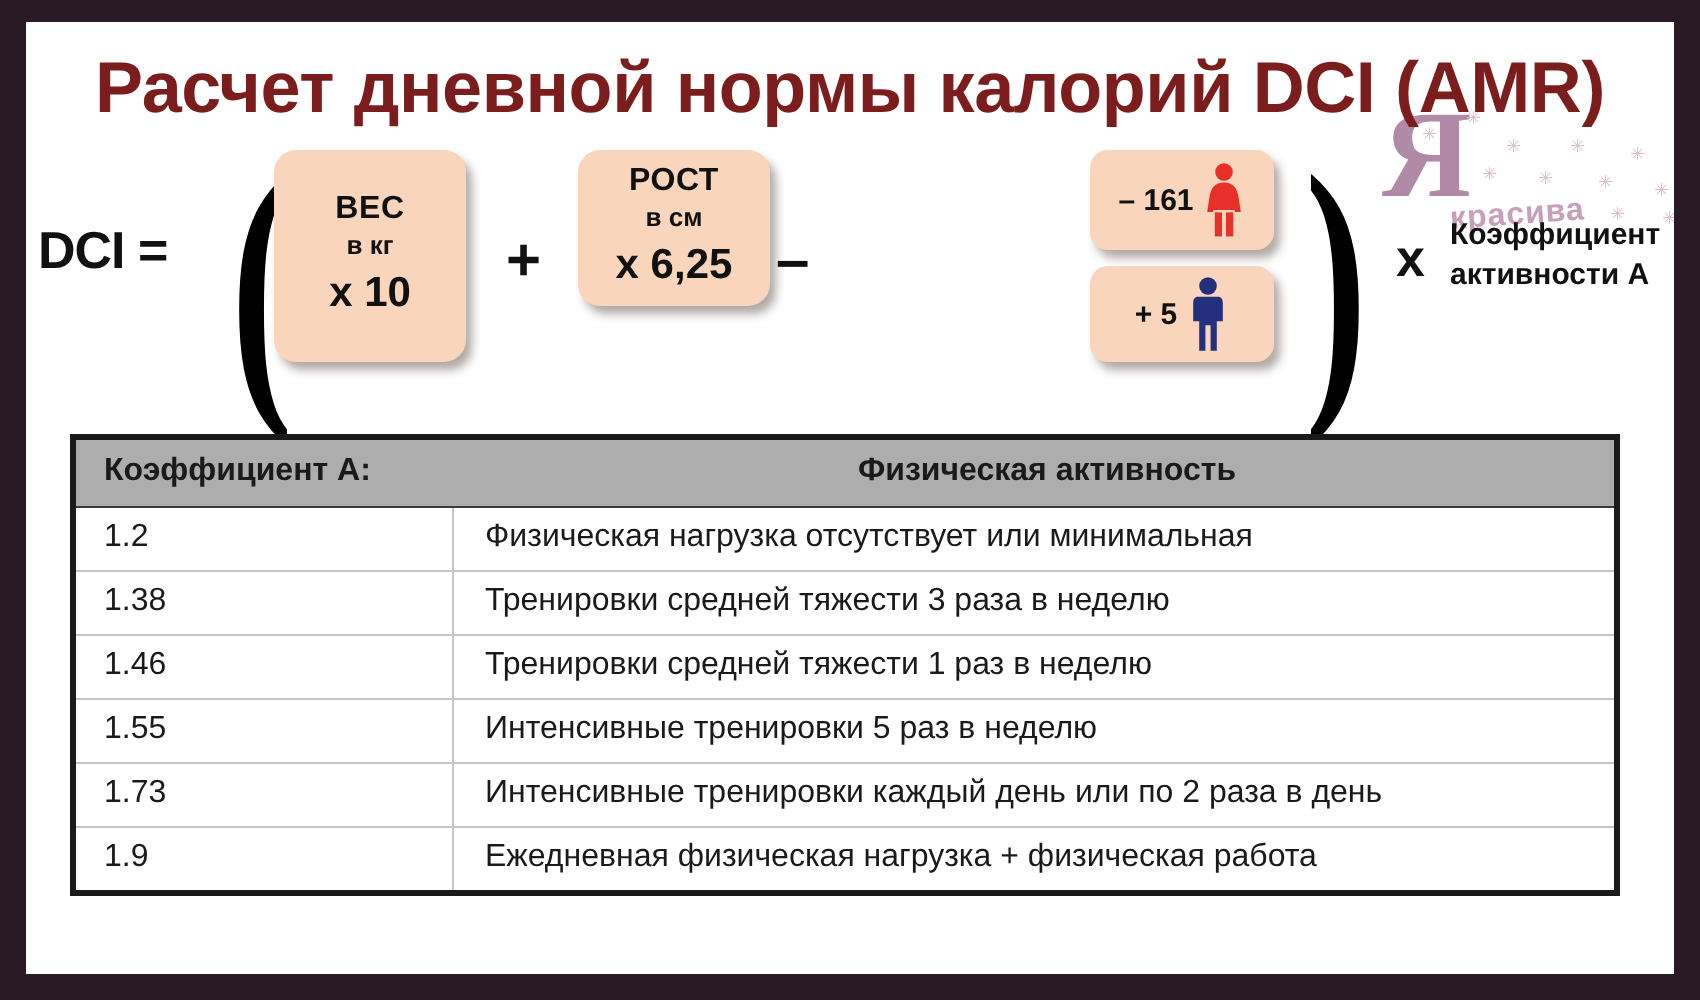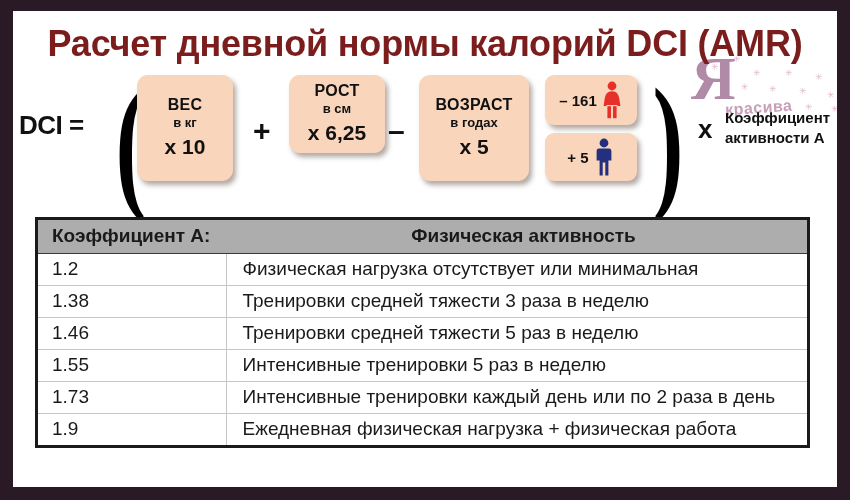--- a/index.html
+++ b/index.html
@@ -177,21 +177,21 @@
     background: #fff;
     z-index: 3;
   }
   table#coef-table {
     width: 100%;
     border-collapse: collapse;
     table-layout: fixed;
   }
   table#coef-table th,
   table#coef-table td {
-    font-size: 19px;
+    font-size: 16px;
     color: #1a1a1a;
     padding: 0 0 0 14px;
     height: 32px;
     vertical-align: middle;
     box-sizing: border-box;
     font-weight: normal;
   }
   table#coef-table thead th {
     background: #adadad;
     font-weight: bold;
@@ -248,25 +248,20 @@
       <span class="f-abs opsym op-plus">+</span>
 
       <div class="f-abs box" id="box-height">
         <span class="l1">РОСТ</span>
         <span class="l2">в см</span>
         <span class="l3">x 6,25</span>
       </div>
 
       <span class="f-abs opsym op-minus">–</span>
 
-      <div class="f-abs box" id="box-age">
-        <span class="l1">ВОЗРАСТ</span>
-        <span class="l2">в годах</span>
-        <span class="l3">x 5</span>
-      </div>
 
       <div class="f-abs gbox" id="box-female">
         <span class="gnum">– 161</span>
         <svg width="22" height="38" viewBox="0 0 22 38">
           <circle cx="11" cy="5" r="4.4" fill="#e8302a"></circle>
           <path d="M11 10.2 C6.4 10.2 4.4 13 3.6 18.2 L2.6 25 L5.6 25 L5.6 24 L16.4 24 L16.4 25 L19.4 25 L18.4 18.2 C17.6 13 15.6 10.2 11 10.2 Z" fill="#e8302a"></path>
           <rect x="6.4" y="25.2" width="3.6" height="12" fill="#e8302a"></rect>
           <rect x="12" y="25.2" width="3.6" height="12" fill="#e8302a"></rect>
         </svg>
       </div>
@@ -300,21 +295,21 @@
             <tr>
               <td class="c0">1.2</td>
               <td class="c1">Физическая нагрузка отсутствует или минимальная</td>
             </tr>
             <tr>
               <td class="c0">1.38</td>
               <td class="c1">Тренировки средней тяжести 3 раза в неделю</td>
             </tr>
             <tr>
               <td class="c0">1.46</td>
-              <td class="c1">Тренировки средней тяжести 5 раз в неделю</td>
+              <td class="c1">Тренировки средней тяжести 1 раз в неделю</td>
             </tr>
             <tr>
               <td class="c0">1.55</td>
               <td class="c1">Интенсивные тренировки 5 раз в неделю</td>
             </tr>
             <tr>
               <td class="c0">1.73</td>
               <td class="c1">Интенсивные тренировки каждый день или по 2 раза в день</td>
             </tr>
             <tr>

